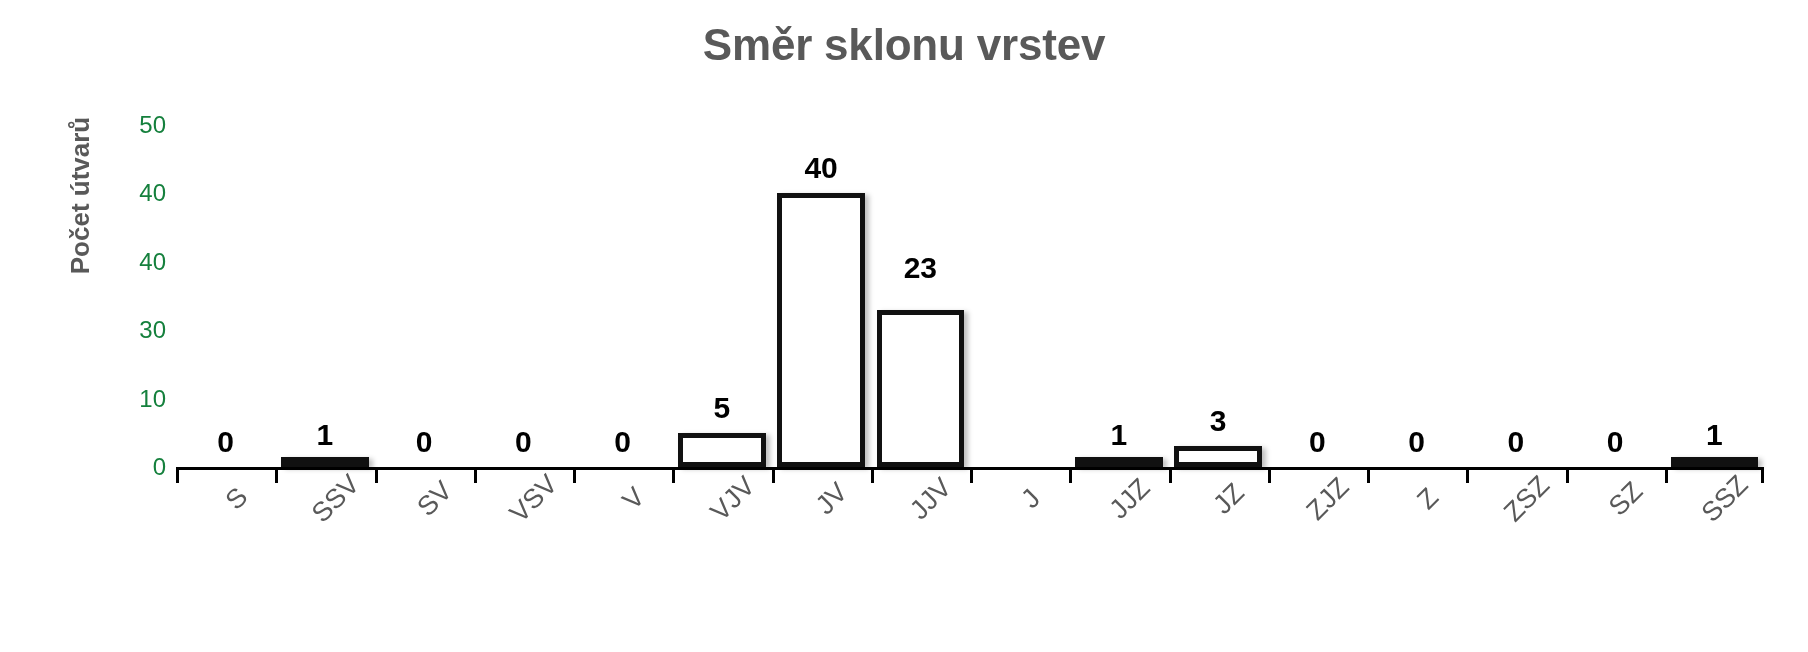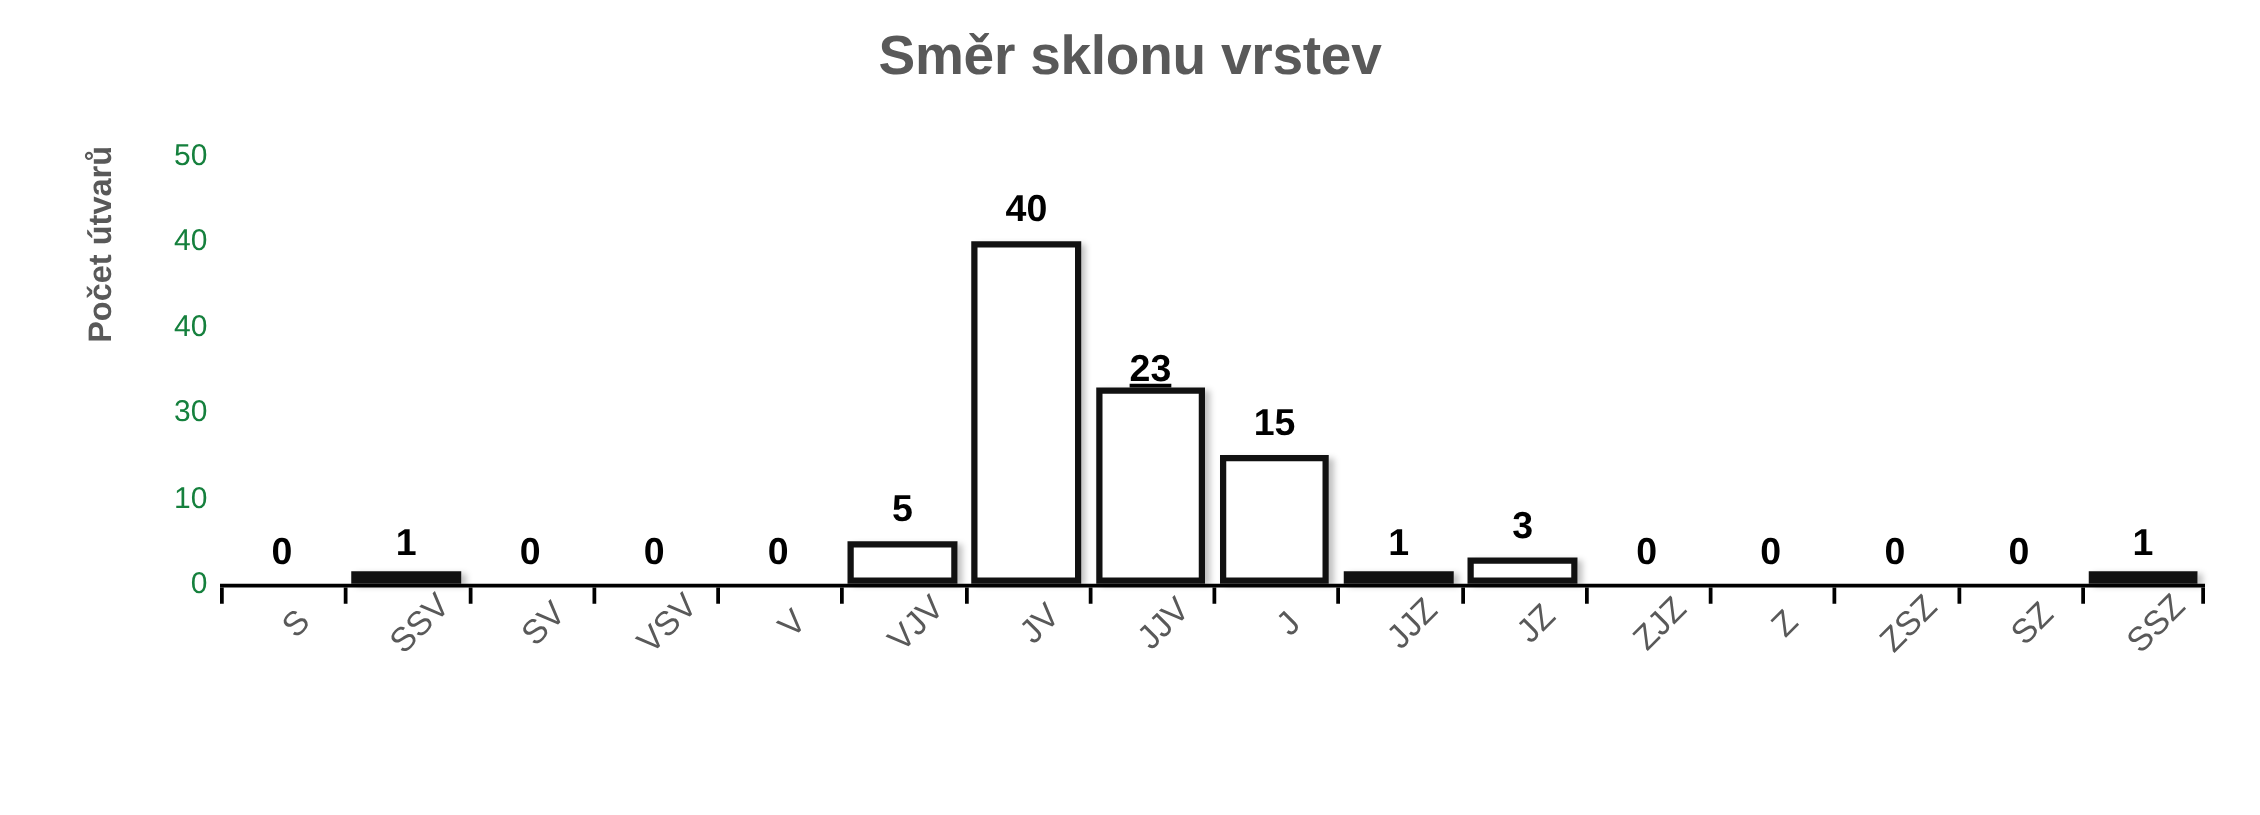--- a/index.html
+++ b/index.html
@@ -172,25 +172,21 @@
         <div class="bar-slot" style="left: 496.25px; width: 99.25px;">
           <div class="bar-rect" style="height: 34.2px;"></div>
           <div class="bar-value" style="bottom: 44.2px;">5</div>
         </div>
         <div class="bar-slot" style="left: 595.5px; width: 99.25px;">
           <div class="bar-rect" style="height: 273.6px;"></div>
           <div class="bar-value" style="bottom: 283.6px;">40</div>
         </div>
         <div class="bar-slot" style="left: 694.75px; width: 99.25px;">
           <div class="bar-rect" style="height: 157.32px;"></div>
-          <div class="bar-value" style="bottom: 156px; text-decoration: underline;">23</div>
-        </div>
-        <div class="bar-slot" style="left: 794px; width: 99.25px;">
-          <div class="bar-rect" style="height: 102.6px;"></div>
-          <div class="bar-value" style="bottom: 112.6px;">15</div>
+          <div class="bar-value" style="bottom: 184px;">23</div>
         </div>
         <div class="bar-slot" style="left: 893.25px; width: 99.25px;">
           <div class="bar-rect" style="height: 6.84px;"></div>
           <div class="bar-value" style="bottom: 16.84px;">1</div>
         </div>
         <div class="bar-slot" style="left: 992.5px; width: 99.25px;">
           <div class="bar-rect" style="height: 20.52px;"></div>
           <div class="bar-value" style="bottom: 30.52px;">3</div>
         </div>
         <div class="bar-slot" style="left: 1091.75px; width: 99.25px;">

